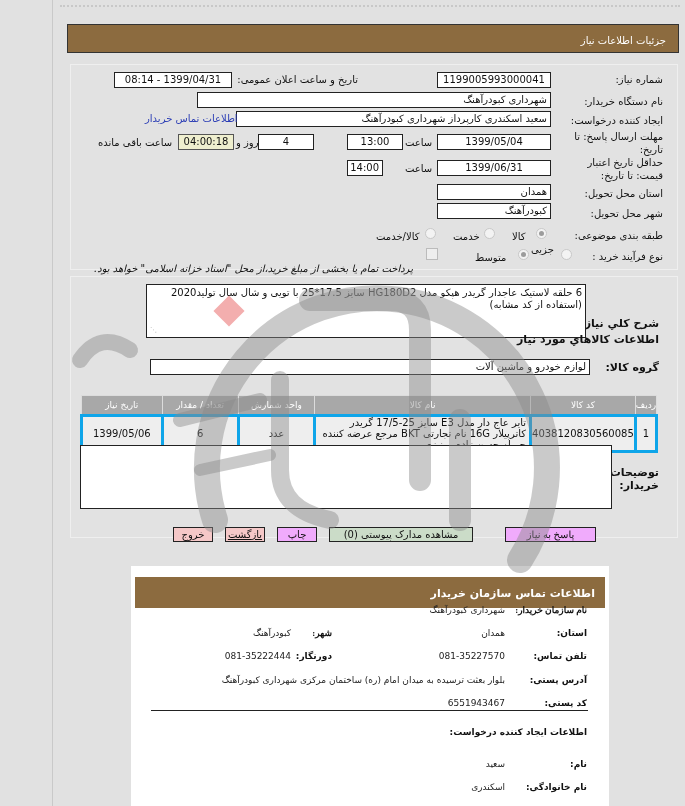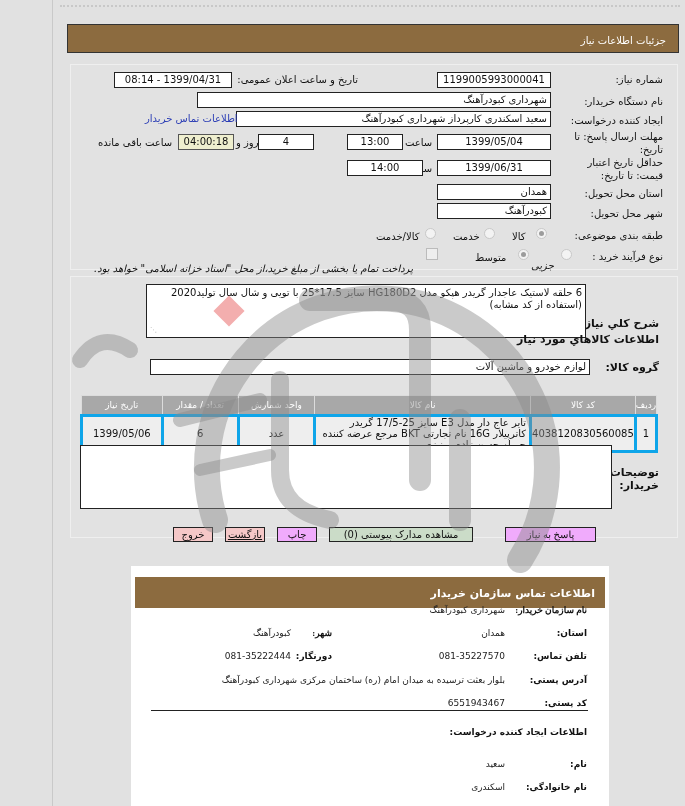--- a/index.html
+++ b/index.html
@@ -112,39 +112,39 @@
 <div class="box center" style="left:347px; top:134px; width:56px; height:16px;">13:00</div>
 <div class="box center" style="left:258px; top:134px; width:56px; height:16px;">4</div>
 <span class="lbl" style="left:236px; top:137px;">روز و</span>
 <div class="box center yellow" style="left:178px; top:134px; width:56px; height:16px;">04:00:18</div>
 <span class="lbl" style="left:98px; top:137px;">ساعت باقی مانده</span>
 
 <span class="lbl" style="right:22px; top:157px;">حداقل تاریخ اعتبار</span>
 <span class="lbl" style="right:22px; top:170px;">قیمت: تا تاریخ:</span>
 <div class="box center" style="left:437px; top:160px; width:114px; height:16px;">1399/06/31</div>
 <span class="lbl" style="left:405px; top:163px;">ساعت</span>
-<div class="box center" style="left:347px; top:160px; width:76px; height:16px;">14:00</div>
+<div class="box center" style="left:347px; top:160px; width:36px; height:16px;">14:00</div>
 
 <span class="lbl" style="right:22px; top:188px;">استان محل تحویل:</span>
 <div class="box" style="left:437px; top:184px; width:114px; height:16px;">همدان</div>
 
 <span class="lbl" style="right:22px; top:208px;">شهر محل تحویل:</span>
 <div class="box" style="left:437px; top:203px; width:114px; height:16px;">کبودرآهنگ</div>
 
 <span class="lbl" style="right:22px; top:230px;">طبقه بندی موضوعی:</span>
 <div class="radio checked" style="left:536px; top:228px;"></div>
 <span class="lbl" style="left:512px; top:231px;">کالا</span>
 <div class="radio" style="left:484px; top:228px;"></div>
 <span class="lbl" style="left:453px; top:231px;">خدمت</span>
 <div class="radio" style="left:425px; top:228px;"></div>
 <span class="lbl" style="left:376px; top:231px;">کالا/خدمت</span>
 
 <span class="lbl" style="right:22px; top:251px;">نوع فرآیند خرید :</span>
 <div class="radio" style="left:561px; top:249px;"></div>
-<span class="lbl" style="left:531px; top:260px;font-style:italic;">جزیی</span>
+<span class="lbl" style="left:531px; top:244px;">جزیی</span>
 <div class="radio checked" style="left:518px; top:249px;"></div>
 <span class="lbl" style="left:475px; top:252px;">متوسط</span>
 <div class="checkbox" style="left:426px; top:248px;"></div>
 <span class="lbl" style="left:94px; top:263px;font-style:italic;">پرداخت تمام یا بخشی از مبلغ خرید،از محل "اسناد خزانه اسلامی" خواهد بود.</span>
 
 <div class="panel panel2"></div>
 
 <span class="lbl bold" style="right:26px; top:318px;">شرح کلي نياز:</span>
 <div class="textarea" style="left:146px; top:284px; width:440px; height:54px;">
   <div>6 حلقه لاستیک عاجدار گریدر هپکو مدل HG180D2 سایز 17.5*25 با تویی و شال سال تولید2020</div>

